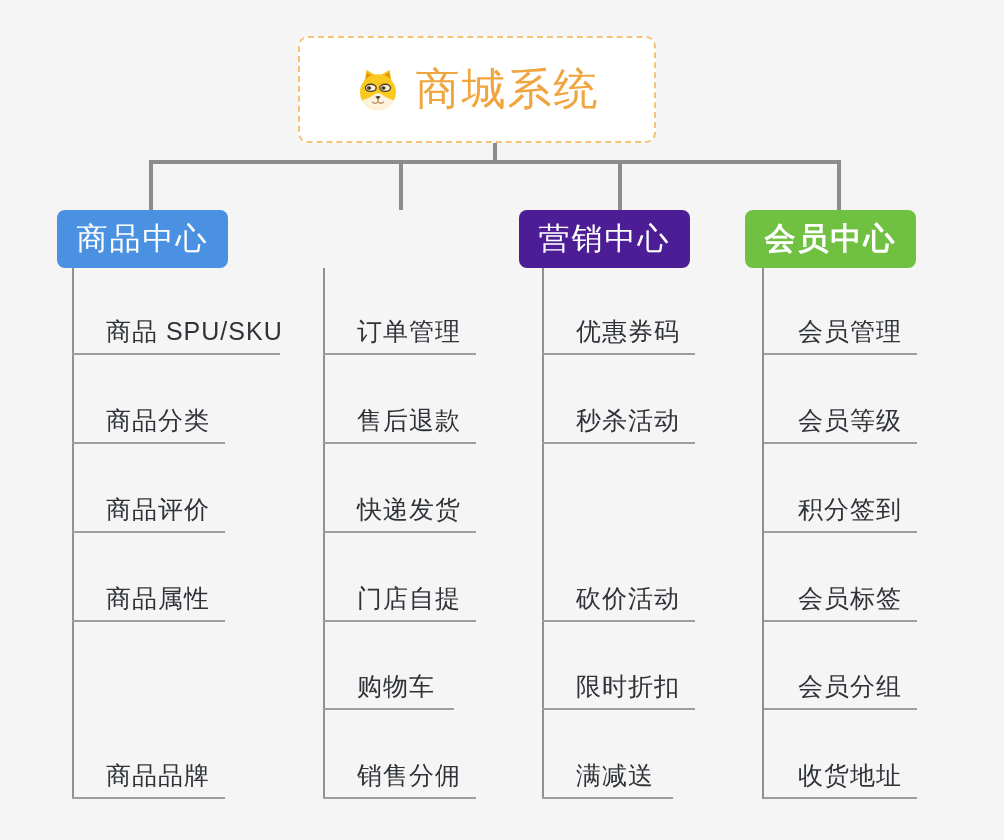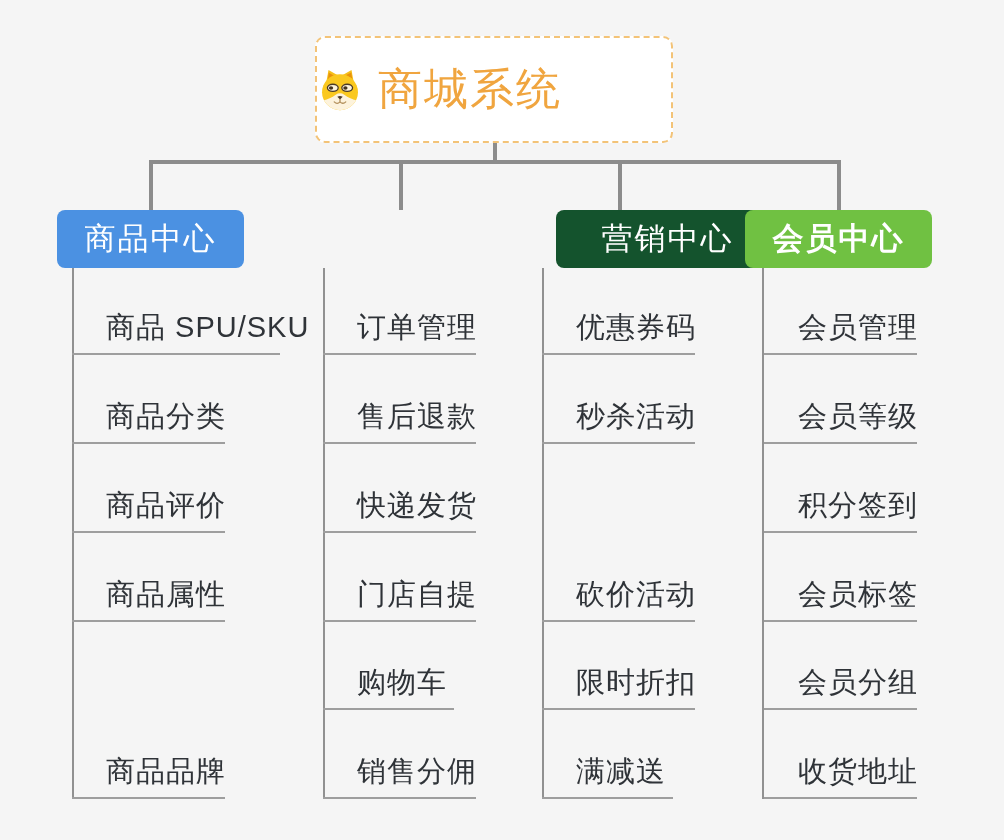--- a/index.html
+++ b/index.html
@@ -8,61 +8,61 @@
     background:#e9e9e9;
   }
   .canvas{
     position:relative;
     width:1004px;height:840px;
     background:#f5f5f5;
     overflow:hidden;
   }
   
   .root-node{
-    position:absolute;left:315px;top:36px;width:358px;height:107px;
+    position:absolute;left:298px;top:36px;width:358px;height:107px;
     background:#ffffff;
     border:2px dashed #f3c377;
     border-radius:10px;
     box-sizing:border-box;
-    display:flex;align-items:center;gap:15px;
+    display:flex;align-items:center;justify-content:center;gap:15px;
   }
   .root-title{
     font-size:44px;
     color:#f0a53f;
     letter-spacing:2px;
     white-space:nowrap;
   }
   .dog-icon{display:flex;align-items:center;}
   
   .line{position:absolute;background:#8c8c8c;}
   .hline{height:4px;}
   .vline{width:4px;}
   
   .branch-header{
-    position:absolute;top:210px;width:187px;height:58px;
+    position:absolute;top:210px;width:171px;height:58px;
     border-radius:8px;
     color:#ffffff;
     font-size:31px;
     display:flex;align-items:center;justify-content:center;
     letter-spacing:2px;
     white-space:nowrap;
   }
   
   .trunk{
     position:absolute;top:268px;width:2px;height:531px;
     background:#919191;
   }
   
   .item{
     position:absolute;height:44px;
     box-sizing:border-box;
     border-bottom:2px solid #9e9e9e;
     display:flex;align-items:flex-end;
     padding:0 0 5px 34px;
-    font-size:29px;
+    font-size:25px;
     color:#2f3338;
     letter-spacing:1px;
     white-space:nowrap;
   }
   .r0{top:311px}.r1{top:400px}.r2{top:489px}.r3{top:578px}.r4{top:666px}.r5{top:755px}
   .c0{left:72px}.c1{left:323px}.c2{left:542px}.c3{left:764px}
   .w-default{width:153px}.w-long{width:208px}.w-short{width:131px}
 </style>
 </head>
 <body>
@@ -95,21 +95,21 @@
   <div class="line vline" style="left:493px;top:143px;height:19px;"></div>
   <div class="line hline" style="left:149px;top:160px;width:692px;"></div>
   <div class="line vline" style="left:149px;top:160px;height:50px;"></div>
   <div class="line vline" style="left:399px;top:160px;height:50px;"></div>
   <div class="line vline" style="left:618px;top:160px;height:50px;"></div>
   <div class="line vline" style="left:837px;top:160px;height:50px;"></div>
 
   <div class="branch-header" style="left: 57px; background-color: rgb(75, 145, 226);">
     <span>商品中心</span>
   </div>
-  <div class="branch-header" style="left: 556px; background-color: #14532d; padding-left: 18px;">
+  <div class="branch-header" style="left: 519px; background-color: #4c1d95;">
     <span>营销中心</span>
   </div>
   <div class="branch-header" style="left: 745px; background-color: rgb(112, 193, 66); font-weight: bold;">
     <span>会员中心</span>
   </div>
 
   <div class="trunk" style="left:72px;"></div>
   <div class="trunk" style="left:323px;"></div>
   <div class="trunk" style="left:542px;"></div>
   <div class="trunk" style="left:762px;"></div>

